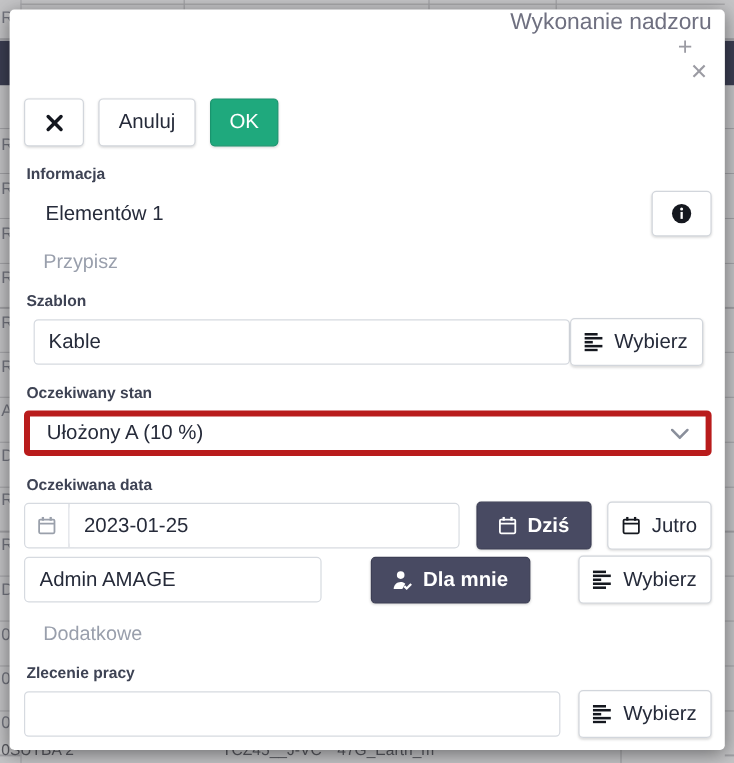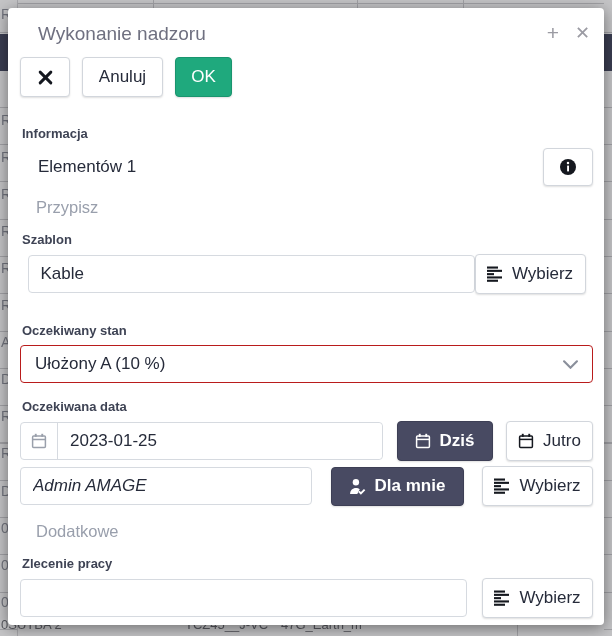--- a/index.html
+++ b/index.html
@@ -28,21 +28,21 @@
   .bg-bottom-frag{position:absolute;top:617px;font-size:13px;color:#595a61;z-index:2;white-space:pre;}
   .bg-bottom-vline{position:absolute;left:517px;top:625px;width:1px;height:11px;background:#a2a2a6;z-index:2;}
 
   
   .dialog{
     position:absolute;left:8px;top:8px;width:596px;height:617px;box-sizing:border-box;
     background:#fff;border-radius:4px;z-index:10;
     box-shadow:0 3px 16px rgba(0,0,0,.45);
     padding:0 11px 0 12px;color:#262b3a;
   }
-  .titlebar{display:flex;align-items:flex-start;padding-top:15px;}
+  .titlebar{display:flex;align-items:flex-end;flex-direction:column;}
   .title{flex:1;font-size:19px;color:#6f7080;margin-left:18px;}
   .win-glyph{color:#9b9ba3;font-size:21px;line-height:20px;cursor:pointer;}
   .win-glyph.plus{margin-right:16px;}
   .win-glyph.close{margin-right:3px;font-size:18px;}
 
   .toolbar{display:flex;gap:12px;margin-top:12px;}
 
   .btn{
     display:inline-flex;align-items:center;justify-content:center;gap:9px;
     height:40px;border:1px solid #d2d6dc;border-radius:4px;background:#fff;
@@ -57,34 +57,34 @@
   .field-label{font-size:13px;font-weight:700;color:#3e4354;margin-left:2px;line-height:19px;}
   .section-label{font-size:16.5px;color:#999fac;line-height:22px;margin-left:16px;}
 
   .row{display:flex;align-items:center;}
   .input{
     height:38px;border:1px solid #d6dae0;border-radius:4px;background:#fff;
     font-size:17px;color:#262b3a;padding:0 12px;box-sizing:border-box;
     font-family:inherit;outline:none;min-width:0;
   }
   .select{
-    height:38px;width:100%;border:1px solid #b91c1c;border-radius:4px;background:#fff;
+    height:38px;width:100%;border:5px solid #b91c1c;border-radius:4px;background:#fff;
     display:flex;align-items:center;justify-content:space-between;
     padding:0 14px;font-size:17px;box-sizing:border-box;cursor:pointer;
   }
   .date-group{
     display:flex;align-items:stretch;width:363px;height:38px;box-sizing:border-box;
     border:1px solid #d6dae0;border-radius:4px;background:#fff;overflow:hidden;
   }
   .date-icon-cell{width:36px;display:flex;align-items:center;justify-content:center;
     border-right:1px solid #d6dae0;color:#9aa0ab;flex:none;}
   .date-group .input{border:none;height:36px;flex:1;}
 
   .mt5{margin-top:5px;} .mt10{margin-top:10px;}
-  .mt12{margin-top:12px;} .mt13{margin-top:27px;} .mt14{margin-top:14px;}
+  .mt12{margin-top:12px;} .mt13{margin-top:13px;} .mt14{margin-top:14px;}
   .info-value{font-size:17px;margin-left:18px;color:#262b3a;}
   svg{display:block;}
 </style>
 </head>
 <body>
 
 <div class="bg-top">
   <div class="hline"></div>
   <div class="vline" style="left:153px"></div>
   <div class="vline" style="left:357px"></div>
@@ -213,21 +213,21 @@
           <line x1="1.6" y1="6.4" x2="14.4" y2="6.4" stroke="#15181f" stroke-width="1.5"></line>
           <rect x="3.8" y="0.8" width="1.9" height="3.1" fill="#15181f"></rect>
           <rect x="10.3" y="0.8" width="1.9" height="3.1" fill="#15181f"></rect>
         </svg>
       </span>
       <span>Jutro</span>
     </button>
   </div>
 
   <div class="row mt5" style="justify-content:space-between">
-    <input class="input" style="width: 292px; font-style: italic;" value="Admin AMAGE">
+    <input class="input" style="width: 248px;" value="Admin AMAGE">
     <button class="btn dark" style="width:133px;height:39px">
       <span class="ic">
         <svg width="17" height="17" viewBox="0 0 16 16">
           <circle cx="6.5" cy="4" r="3" fill="currentColor"></circle>
           <path d="M1 15c0-3.4 2.5-5.6 5.5-5.6 1.4 0 2.7.5 3.6 1.3L7.8 15z" fill="currentColor"></path>
           <path d="M9.3 12.6l1.9 1.9 3.5-3.5" fill="none" stroke="currentColor" stroke-width="1.8"></path>
         </svg>
       </span>
       <span>Dla mnie</span>
     </button>

